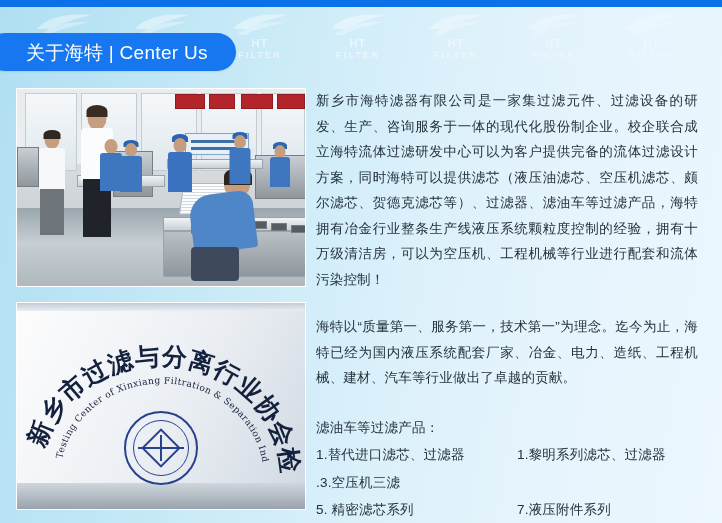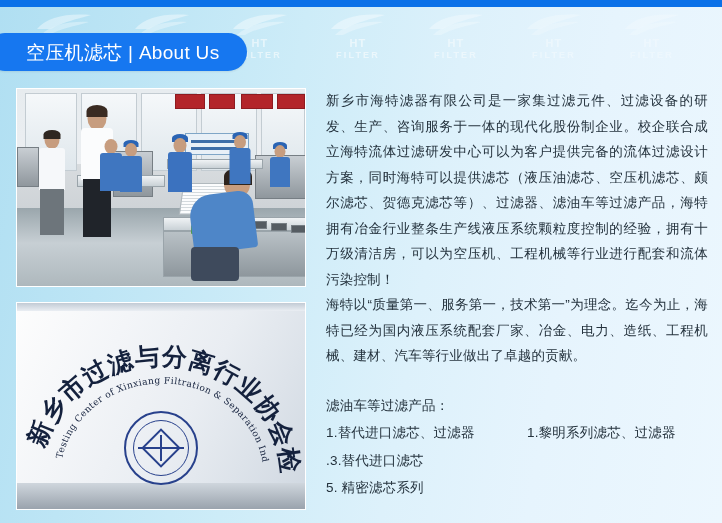--- a/index.html
+++ b/index.html
@@ -211,32 +211,32 @@
   }
   .plq-seal-line {
     position: absolute; left: 50%; top: 50%;
     width: 46px; height: 2px; margin: -1px 0 0 -23px;
     background: #28418c;
   }
 
   
   #content {
     position: absolute;
-    left: 326px;
+    left: 316px;
     top: 88px;
     width: 382px;
   }
   .para {
     color: #24323d;
     font-size: 13.5px;
     line-height: 25.5px;
     text-align: justify;
     letter-spacing: .2px;
   }
-  .para + .para { }
+  .para + .para { margin-top: 22px; }
 
   #product-block { margin-top: 24px; }
   #product-block .prod-heading {
     color: #24323d;
     font-size: 13.5px;
     line-height: 25.5px;
     letter-spacing: .2px;
   }
   .prod-row {
     display: flex;
@@ -310,21 +310,21 @@
       <svg class="wm-mark" width="98" height="26" viewBox="0 0 98 26">
         <path d="M22 18 C32 6, 52 2, 76 4 C62 8, 48 11, 36 18 Z" fill="#ffffff" opacity=".7"></path>
         <path d="M26 24 C36 14, 54 10, 74 11 C60 15, 44 18, 34 24 Z" fill="#ffffff" opacity=".55"></path>
       </svg>
       <span class="wm-text">HT</span>
       <span class="wm-text small">FILTER</span>
     </div>
   </div>
 
   <div id="title-pill">
-    <span class="title-text">空压机滤芯 | About Us</span>
+    <span class="title-text">关于海特 | Center Us</span>
   </div>
 
   <div class="photo" id="photo-factory">
     <div class="stage">
       <div class="fac-bg"></div>
 
       <div class="fac-window" style="left:8px;width:52px;"></div>
       <div class="fac-window" style="left:64px;width:56px;"></div>
       <div class="fac-window" style="left:124px;width:56px;"></div>
       <div class="fac-window" style="left:184px;width:56px;"></div>
@@ -436,21 +436,22 @@
     <p class="para">新乡市海特滤器有限公司是一家集过滤元件、过滤设备的研发、生产、咨询服务于一体的现代化股份制企业。校企联合成立海特流体过滤研发中心可以为客户提供完备的流体过滤设计方案，同时海特可以提供滤芯（液压油滤芯、空压机滤芯、颇尔滤芯、贺德克滤芯等）、过滤器、滤油车等过滤产品，海特拥有冶金行业整条生产线液压系统颗粒度控制的经验，拥有十万级清洁房，可以为空压机、工程机械等行业进行配套和流体污染控制！</p>
     <p class="para">海特以“质量第一、服务第一，技术第一”为理念。迄今为止，海特已经为国内液压系统配套厂家、冶金、电力、造纸、工程机械、建材、汽车等行业做出了卓越的贡献。</p>
 
     <div id="product-block">
       <div class="prod-heading">滤油车等过滤产品：</div>
       <div class="prod-row">
         <span class="col">1.替代进口滤芯、过滤器</span>
         <span class="col right">1.黎明系列滤芯、过滤器</span>
       </div>
       <div class="prod-row">
-        <span class="col">.3.替代进口滤芯</span>
+        <span class="col">.3.空压机三滤</span>
       </div>
       <div class="prod-row">
         <span class="col">5. 精密滤芯系列</span>
+        <span class="col right">7.液压附件系列</span>
       </div>
     </div>
   </div>
 
 </div>
 
 </body></html>

